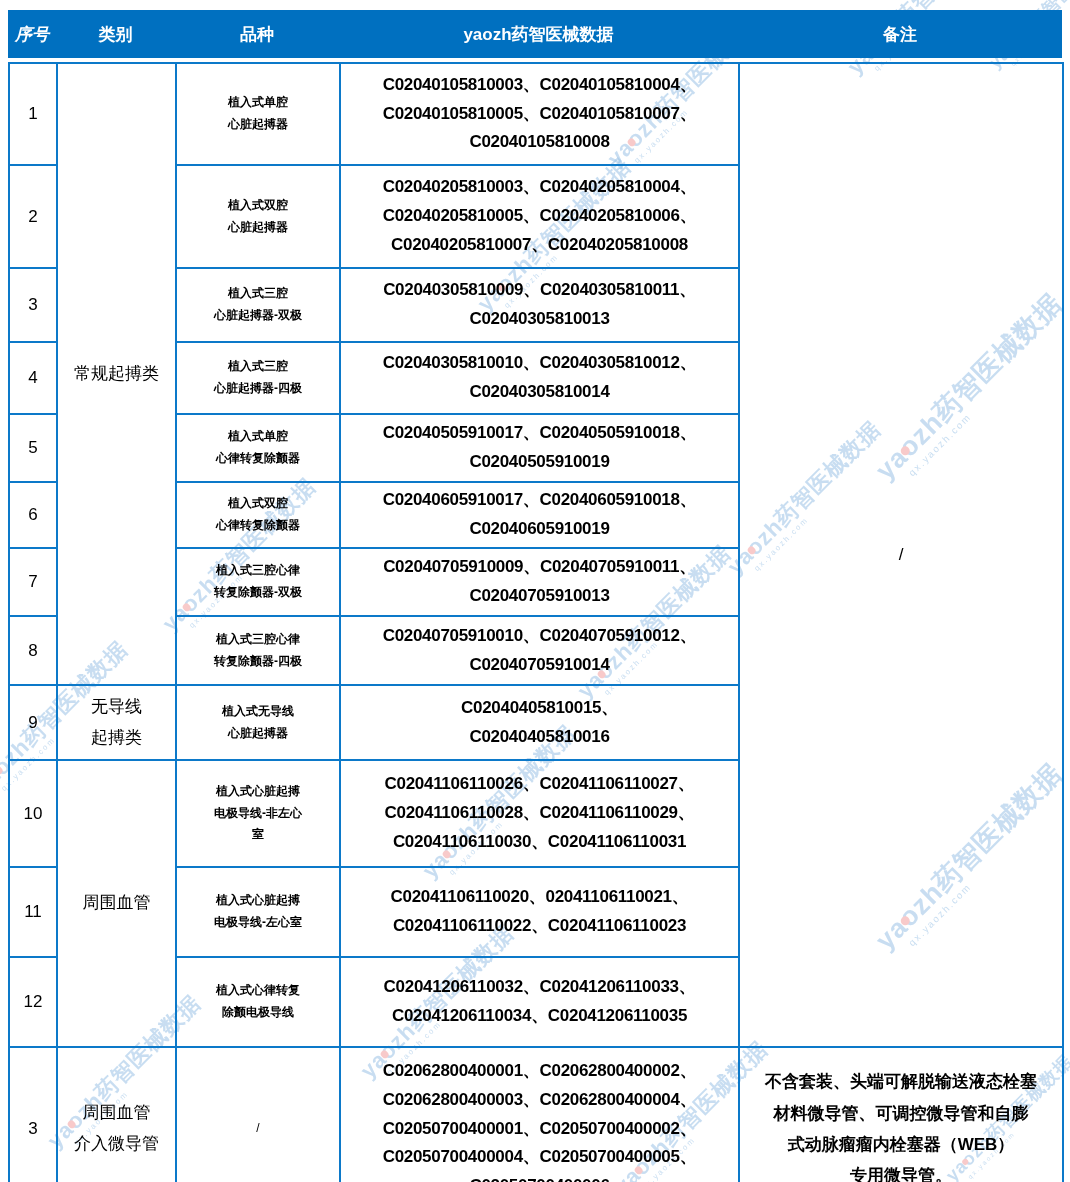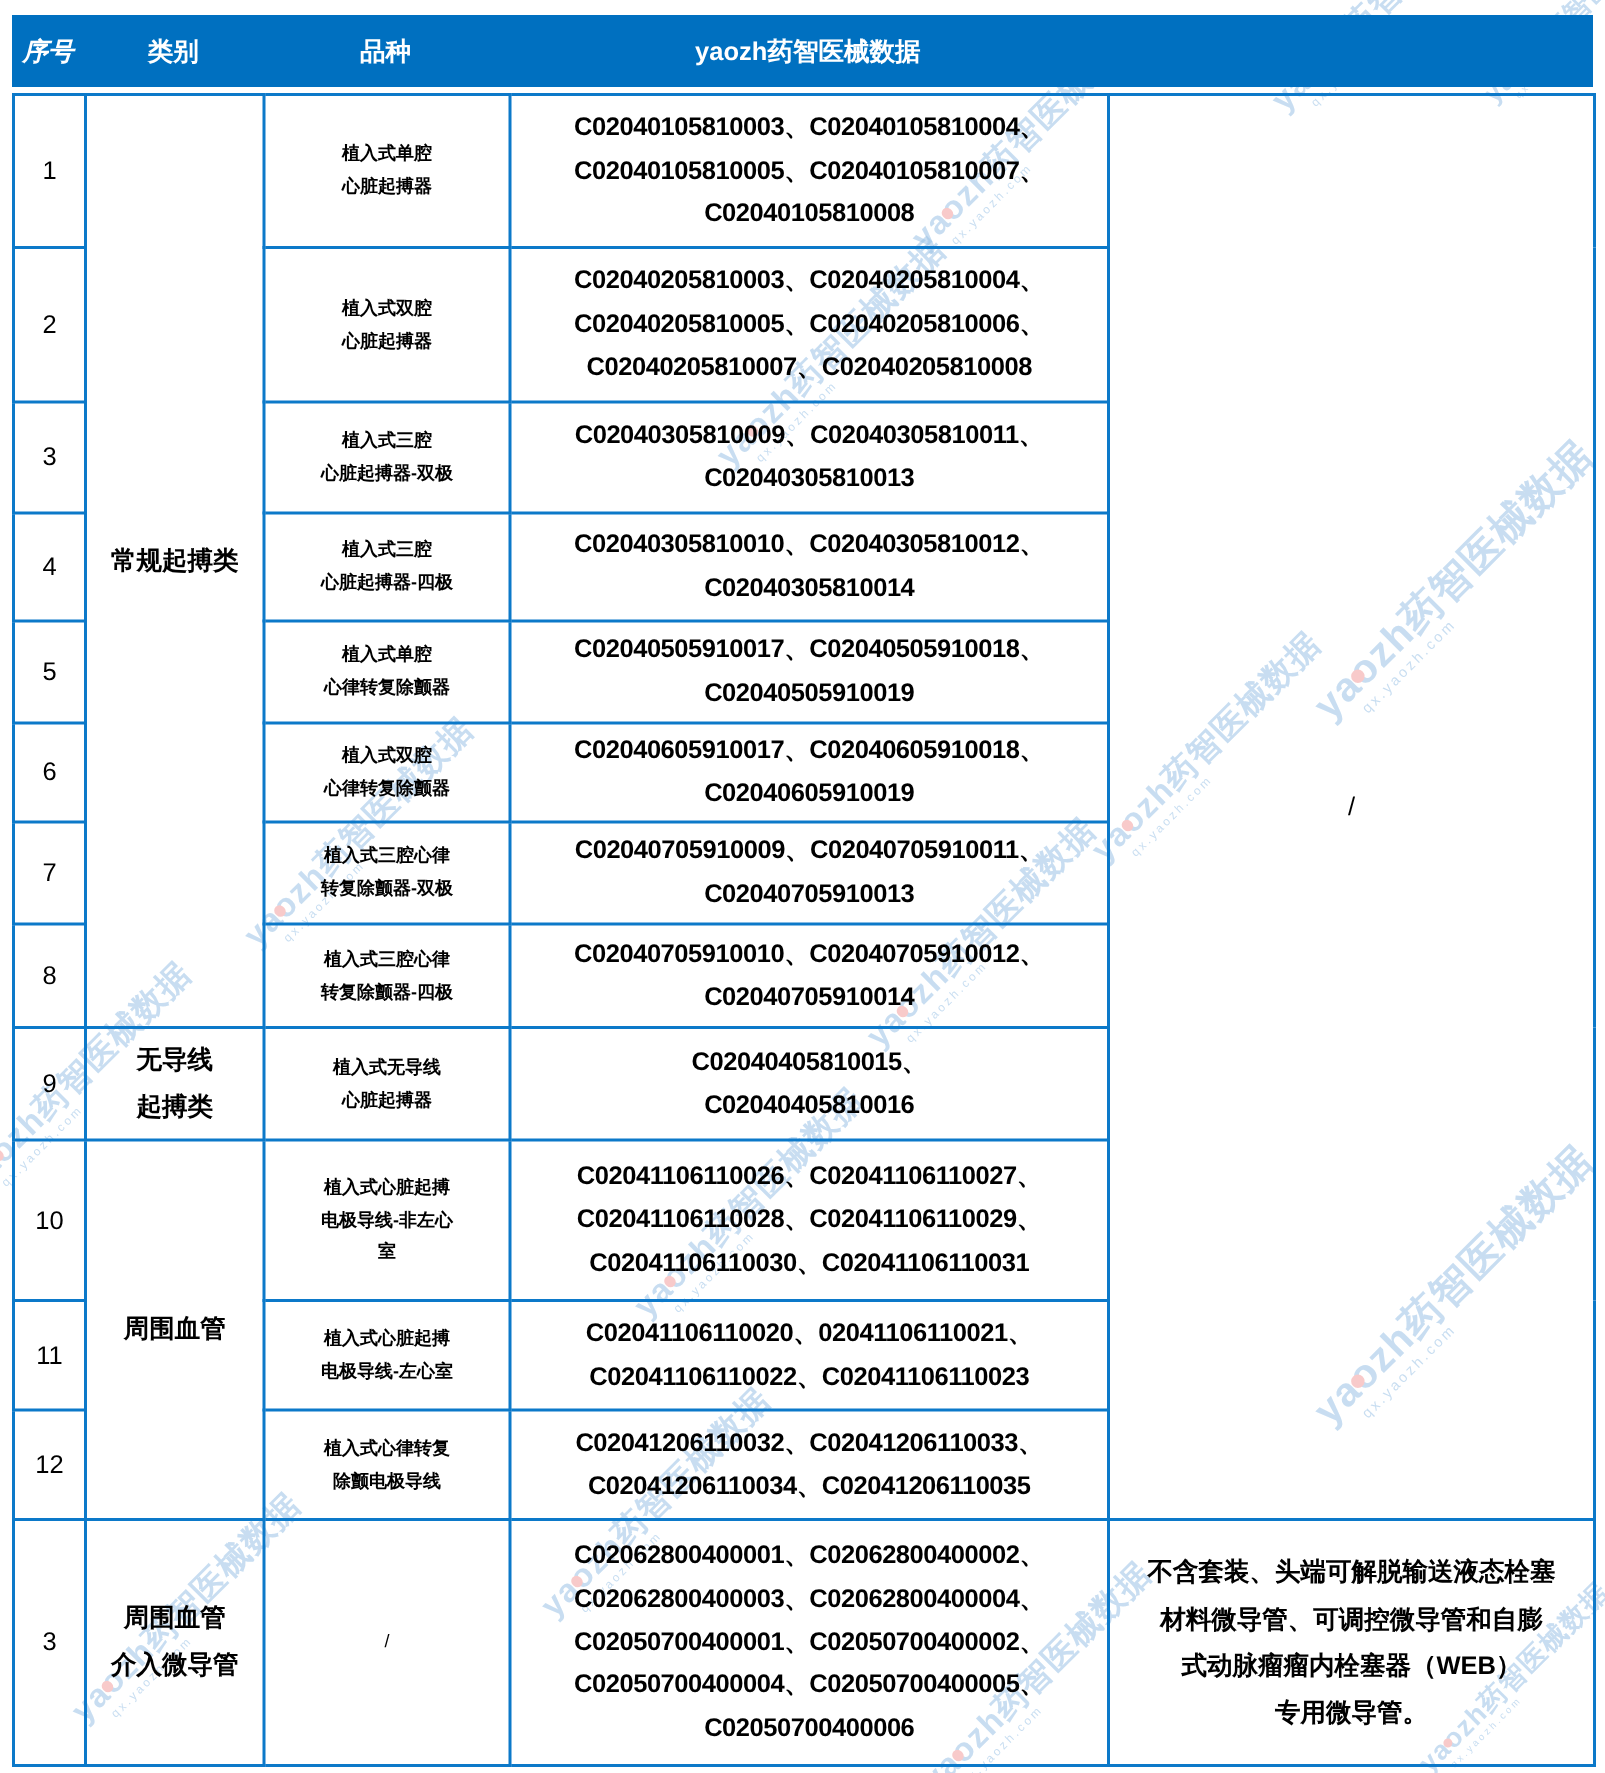--- a/index.html
+++ b/index.html
@@ -47,30 +47,30 @@
     border:2px solid #0c79c9; text-align:center; vertical-align:middle;
     background:transparent; padding:2px 4px;
   }
   col.c1 { width:48px; }
   col.c2 { width:119px; }
   col.c3 { width:164px; }
   col.c4 { width:399px; }
   col.c5 { width:324px; }
 
   td.no     { font-size:17px; font-weight:400; }
-  td.cat    { font-size:17px; font-weight:bold; white-space:pre-line; line-height:1.8; }
+  td.cat    { font-size:17px; font-weight:normal; white-space:pre-line; line-height:1.8; }
   td.variety{ font-size:12px; font-weight:bold; white-space:pre-line; line-height:1.8; }
   td.codes  { font-size:17px; font-weight:bold; white-space:pre-line; line-height:1.7; letter-spacing:-0.3px; }
   td.remark { font-size:17px; font-weight:bold; white-space:pre-line; line-height:1.85; }
   td.slash  { font-weight:400; }
 
   tr.h102 { height:102px; } tr.h103 { height:103px; } tr.h74 { height:74px; }
   tr.h72  { height:72px;  } tr.h68  { height:68px;  } tr.h66 { height:66px; }
   tr.h69  { height:69px;  } tr.h75  { height:75px;  } tr.h107{ height:107px; }
-  tr.h73  { height:73px;  } tr.h164 { height:164px; }
+  tr.h73  { height:90px;  } tr.h164 { height:164px; }
 </style>
 </head>
 <body>
 
 <div class="page">
 
   <div class="wm-layer">
     <div class="wm" style="left:615px; top:150px;"><span class="wm-main">yaozh药智医械数据</span><span class="wm-dot"></span><span class="wm-sub">qx.yaozh.com</span></div>
     <div class="wm" style="left:855px; top:58px;"><span class="wm-main">yaozh药智医械数据</span><span class="wm-dot"></span><span class="wm-sub">qx.yaozh.com</span></div>
     <div class="wm s" style="left:995px; top:55px;"><span class="wm-main">yaozh药智医械数据</span><span class="wm-dot"></span><span class="wm-sub">qx.yaozh.com</span></div>
@@ -88,20 +88,21 @@
     <div class="wm s" style="left:952px; top:1168px;"><span class="wm-main">yaozh药智医械数据</span><span class="wm-dot"></span><span class="wm-sub">qx.yaozh.com</span></div>
   </div>
 
   <div class="tablewrap">
 
     <div class="header-band">
       <div class="h c1">序号</div>
       <div class="h c2">类别</div>
       <div class="h c3">品种</div>
       <div class="h c4">yaozh药智医械数据</div>
+      <div class="h c5">备注</div>
     </div>
 
     <table class="grid">
       <colgroup>
           <col class="c1">
           <col class="c2">
           <col class="c3">
           <col class="c4">
           <col class="c5">
         </colgroup>

